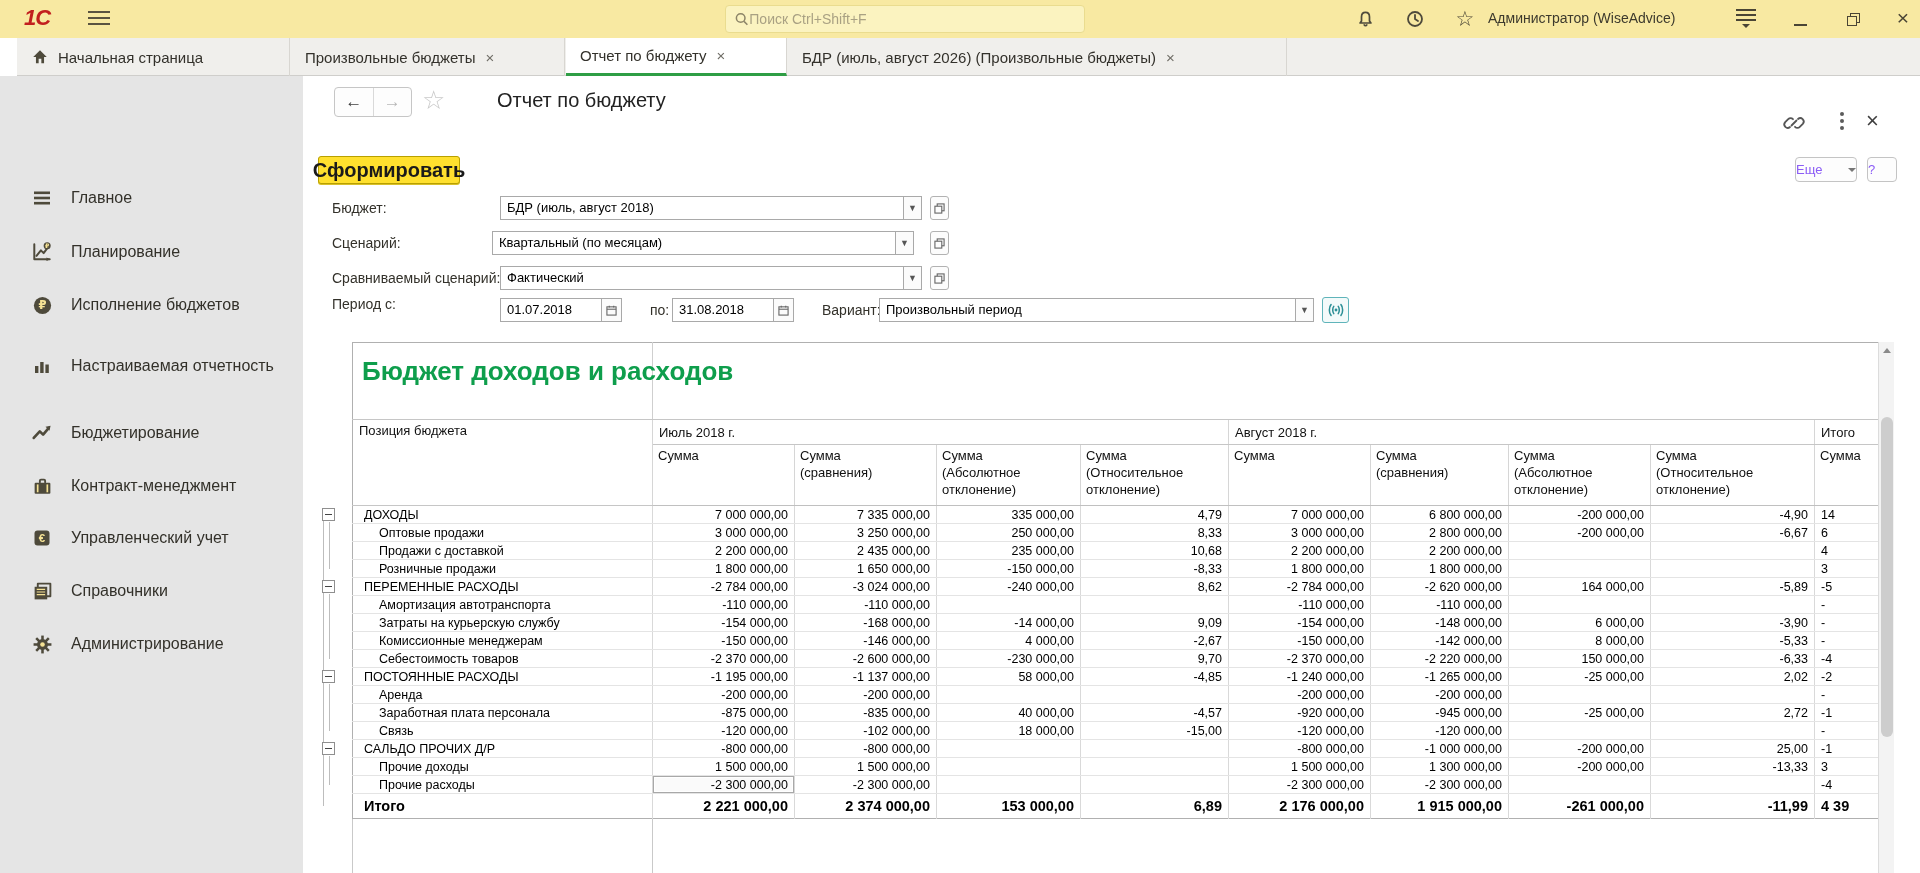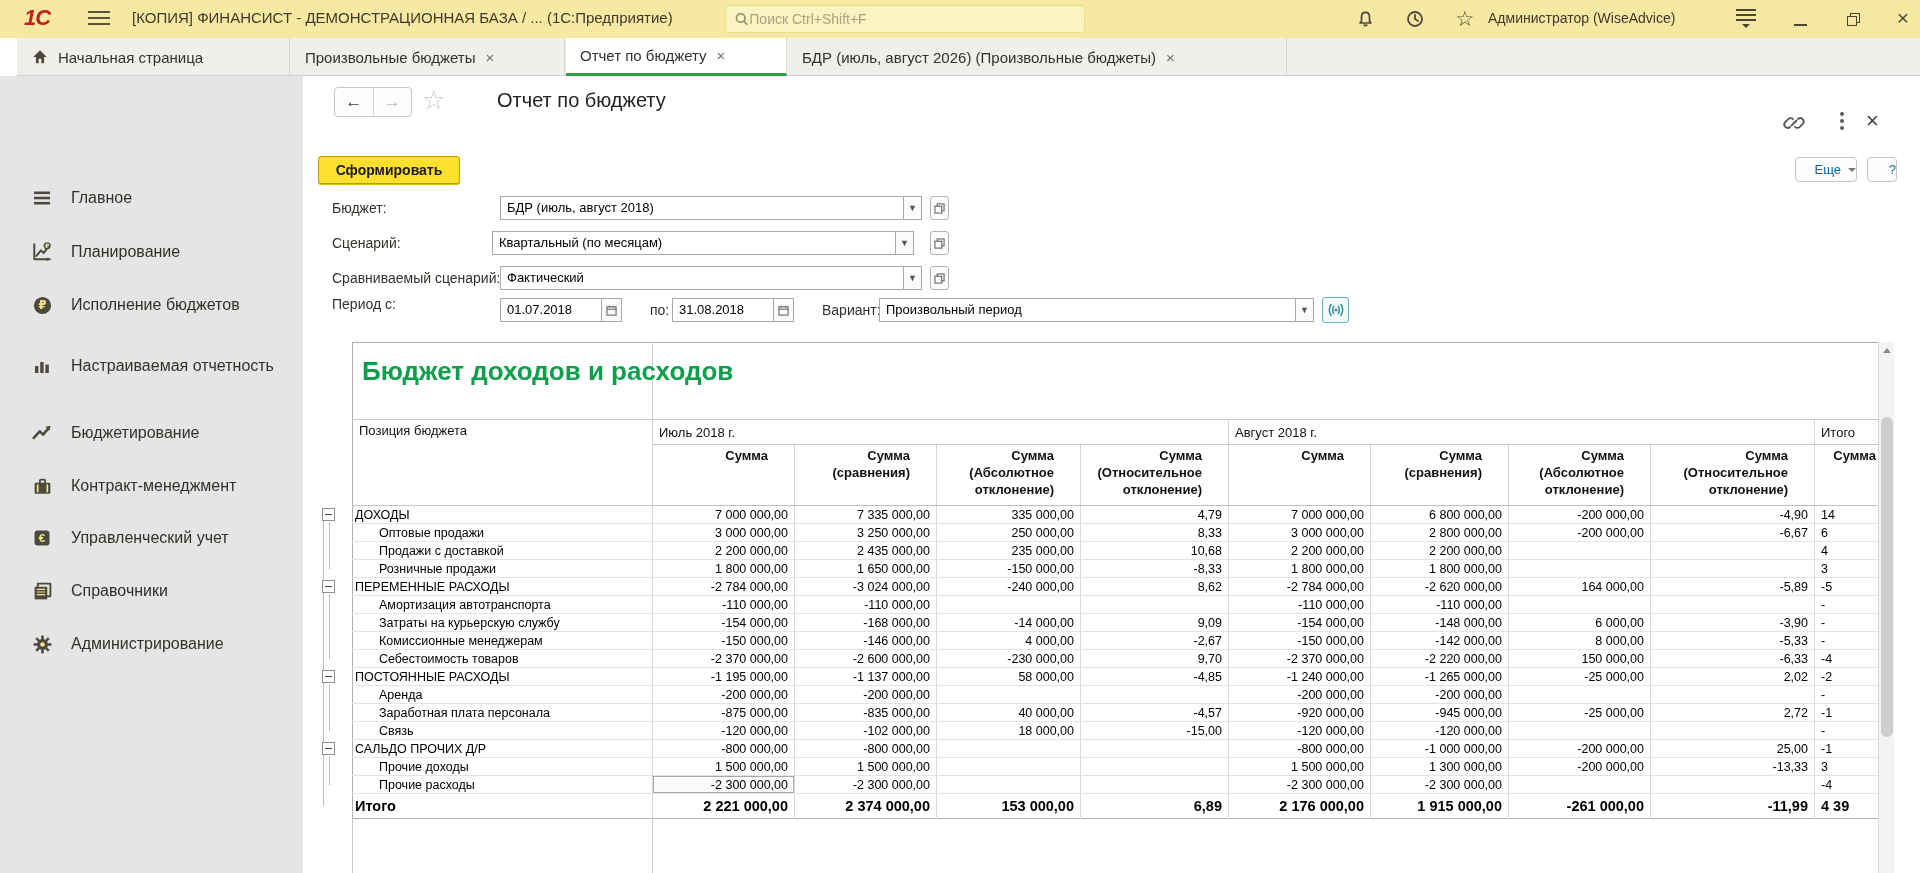--- a/index.html
+++ b/index.html
@@ -58,27 +58,27 @@
 #navbox .nb{flex:1;display:flex;align-items:center;justify-content:center;font-size:17px;cursor:pointer}
 #navbox .nb.back{color:#3e3e3e;border-right:1px solid #d9d9d9}
 #navbox .nb.fwd{color:#b8b8b8}
 #favstar{position:absolute;left:119px;top:9px;font-size:26px;color:#c9c9c9;cursor:pointer}
 #rtitle{position:absolute;left:194px;top:13px;font-size:20px;color:#222}
 #lnkico{position:absolute;left:1478px;top:35px;cursor:pointer}
 #kebab{position:absolute;left:1530px;top:36px;width:18px;height:22px;cursor:pointer}
 #kebab i{display:block;width:4px;height:4px;border-radius:50%;background:#5b5b5b;margin:0 auto 3px}
 #repclose{position:absolute;left:1563px;top:32px;font-size:22px;color:#3e3e3e;cursor:pointer}
 .btn{position:absolute;border:1px solid #c4c4c4;border-radius:4px;background:#fdfdfd;
-  font-size:13px;color:#0369a1;display:flex;align-items:center;justify-content:flex-end;cursor:pointer}
+  font-size:13px;color:#8b5cf6;display:flex;align-items:center;justify-content:space-between;cursor:pointer}
 #btn-more{left:1492px;top:81px;width:62px;height:25px;gap:7px}
 #btn-more b{width:0;height:0;border-left:4px solid transparent;border-right:4px solid transparent;
   border-top:4px solid #777}
 #btn-help{left:1564px;top:81px;width:30px;height:25px}
 #genbtn{position:absolute;left:15px;top:80px;width:142px;height:28px;background:#ffe02e;
-  border:1px solid #b8a000;border-radius:3px;font-size:14px;font-weight:bold;color:#1a1a1a;
+  border:1px solid #b8a000;border-radius:3px;font-size:20px;font-weight:bold;color:#1a1a1a;
   display:flex;align-items:center;justify-content:center;cursor:pointer;box-shadow:0 1px 0 #d9c02a}
 
 
 .flabel{position:absolute;font-size:14px;color:#33312a;white-space:nowrap}
 .field{position:absolute;display:flex;height:24px}
 .fv{border:1px solid #a9a9a9;background:#fff;font-size:13px;color:#000;padding:3px 6px;
   white-space:nowrap;overflow:hidden;flex:1;line-height:16px}
 .dd{width:18px;border:1px solid #a9a9a9;border-left:none;background:#fbfbfb;display:flex;
   align-items:center;justify-content:center;font-size:9px;color:#555;cursor:pointer}
 .openbtn{position:absolute;width:19px;height:24px;border:1px solid #b2b2b2;border-radius:3px;
@@ -93,27 +93,27 @@
   white-space:nowrap;z-index:3}
 #grid{position:absolute;left:352px;top:342px;width:1526px;border-collapse:collapse;
   table-layout:fixed;background:#fff;border:1px solid #b0b0b0}
 #grid td,#grid th{font-family:inherit}
 .tband td{height:77px;border-bottom:1px solid #c6c6c6}
 .tband .tb1{border-right:1px solid #cfcfcf}
 .mrow th{height:25px;border-bottom:1px solid #c6c6c6;border-right:1px solid #d6d6d6;
   font-weight:normal;text-align:left;font-size:13px;padding:3px 6px;color:#111}
 .pos{vertical-align:top;text-align:left;font-weight:normal;font-size:13px;padding:4px 6px;
   border-right:1px solid #d6d6d6;color:#111}
-.sh{height:61px;vertical-align:top;text-align:right;font-weight:bold;font-size:13px;
+.sh{height:61px;vertical-align:top;text-align:left;font-weight:normal;font-size:13px;
   line-height:1.3;padding:3px 26px 3px 5px;border-bottom:1px solid #c0c0c0;
   border-right:1px solid #d6d6d6;color:#111}
 .sh.totc{padding:3px 2px 3px 5px;white-space:nowrap;overflow:hidden}
 .drow td{height:18px;border-bottom:1px solid #e4e4e4;border-right:1px solid #d9d9d9}
 .lbl{font-size:12.5px;color:#000;white-space:nowrap;overflow:hidden;text-align:left}
-.l0{padding-left:2px}.l1{padding-left:26px}
+.l0{padding-left:11px}.l1{padding-left:26px}
 .num{font-size:12.5px;color:#000;text-align:right;padding:0 6px;white-space:nowrap;overflow:hidden}
 .itg{font-size:12.5px;color:#000;text-align:left;padding:0 2px 0 6px;white-space:nowrap;overflow:hidden}
 .num.sel{box-shadow:inset 0 0 0 1px #a8a8a8, inset 0 0 0 2px #ffffff;background:#fafafa}
 .trow td{height:25px;border-top:1px solid #8f8f8f;border-right:1px solid #d9d9d9;
   font-weight:bold;font-size:14.5px}
 .trow .lbl,.trow .num,.trow .itg{font-size:14.5px;font-weight:bold}
 
 
 #gutter{position:absolute;left:0;top:0;width:1920px;height:873px;pointer-events:none;z-index:2}
 .gline{position:absolute;width:1px;background:#bdbdbd}
@@ -136,21 +136,20 @@
 
 <div id="app">
 
   <div id="titlebar">
     <div id="logo">1С</div>
     <div id="burger">
         <i></i>
         <i></i>
         <i></i>
       </div>
-    <div id="apptitle">[КОПИЯ] ФИНАНСИСТ - ДЕМОНСТРАЦИОННАЯ БАЗА / ...  (1С:Предприятие)</div>
     <div id="search">
       <svg width="16" height="16" viewBox="0 0 16 16">
         <circle cx="7" cy="7" r="4.5" fill="none" stroke="#8d8568" stroke-width="1.6"></circle>
         <line x1="10.5" y1="10.5" x2="14" y2="14" stroke="#8d8568" stroke-width="1.6"></line>
       </svg>
       <input placeholder="Поиск Ctrl+Shift+F" style="">
     </div>
     <div class="tbico" style="left:1352px">
       <svg width="19" height="20" viewBox="0 0 20 20">
           <path class="st" d="M10,3 C7.2,3 5.8,5 5.8,7.8 V12 L4.3,14.2 H15.7 L14.2,12 V7.8 C14.2,5 12.8,3 10,3 Z"></path>

